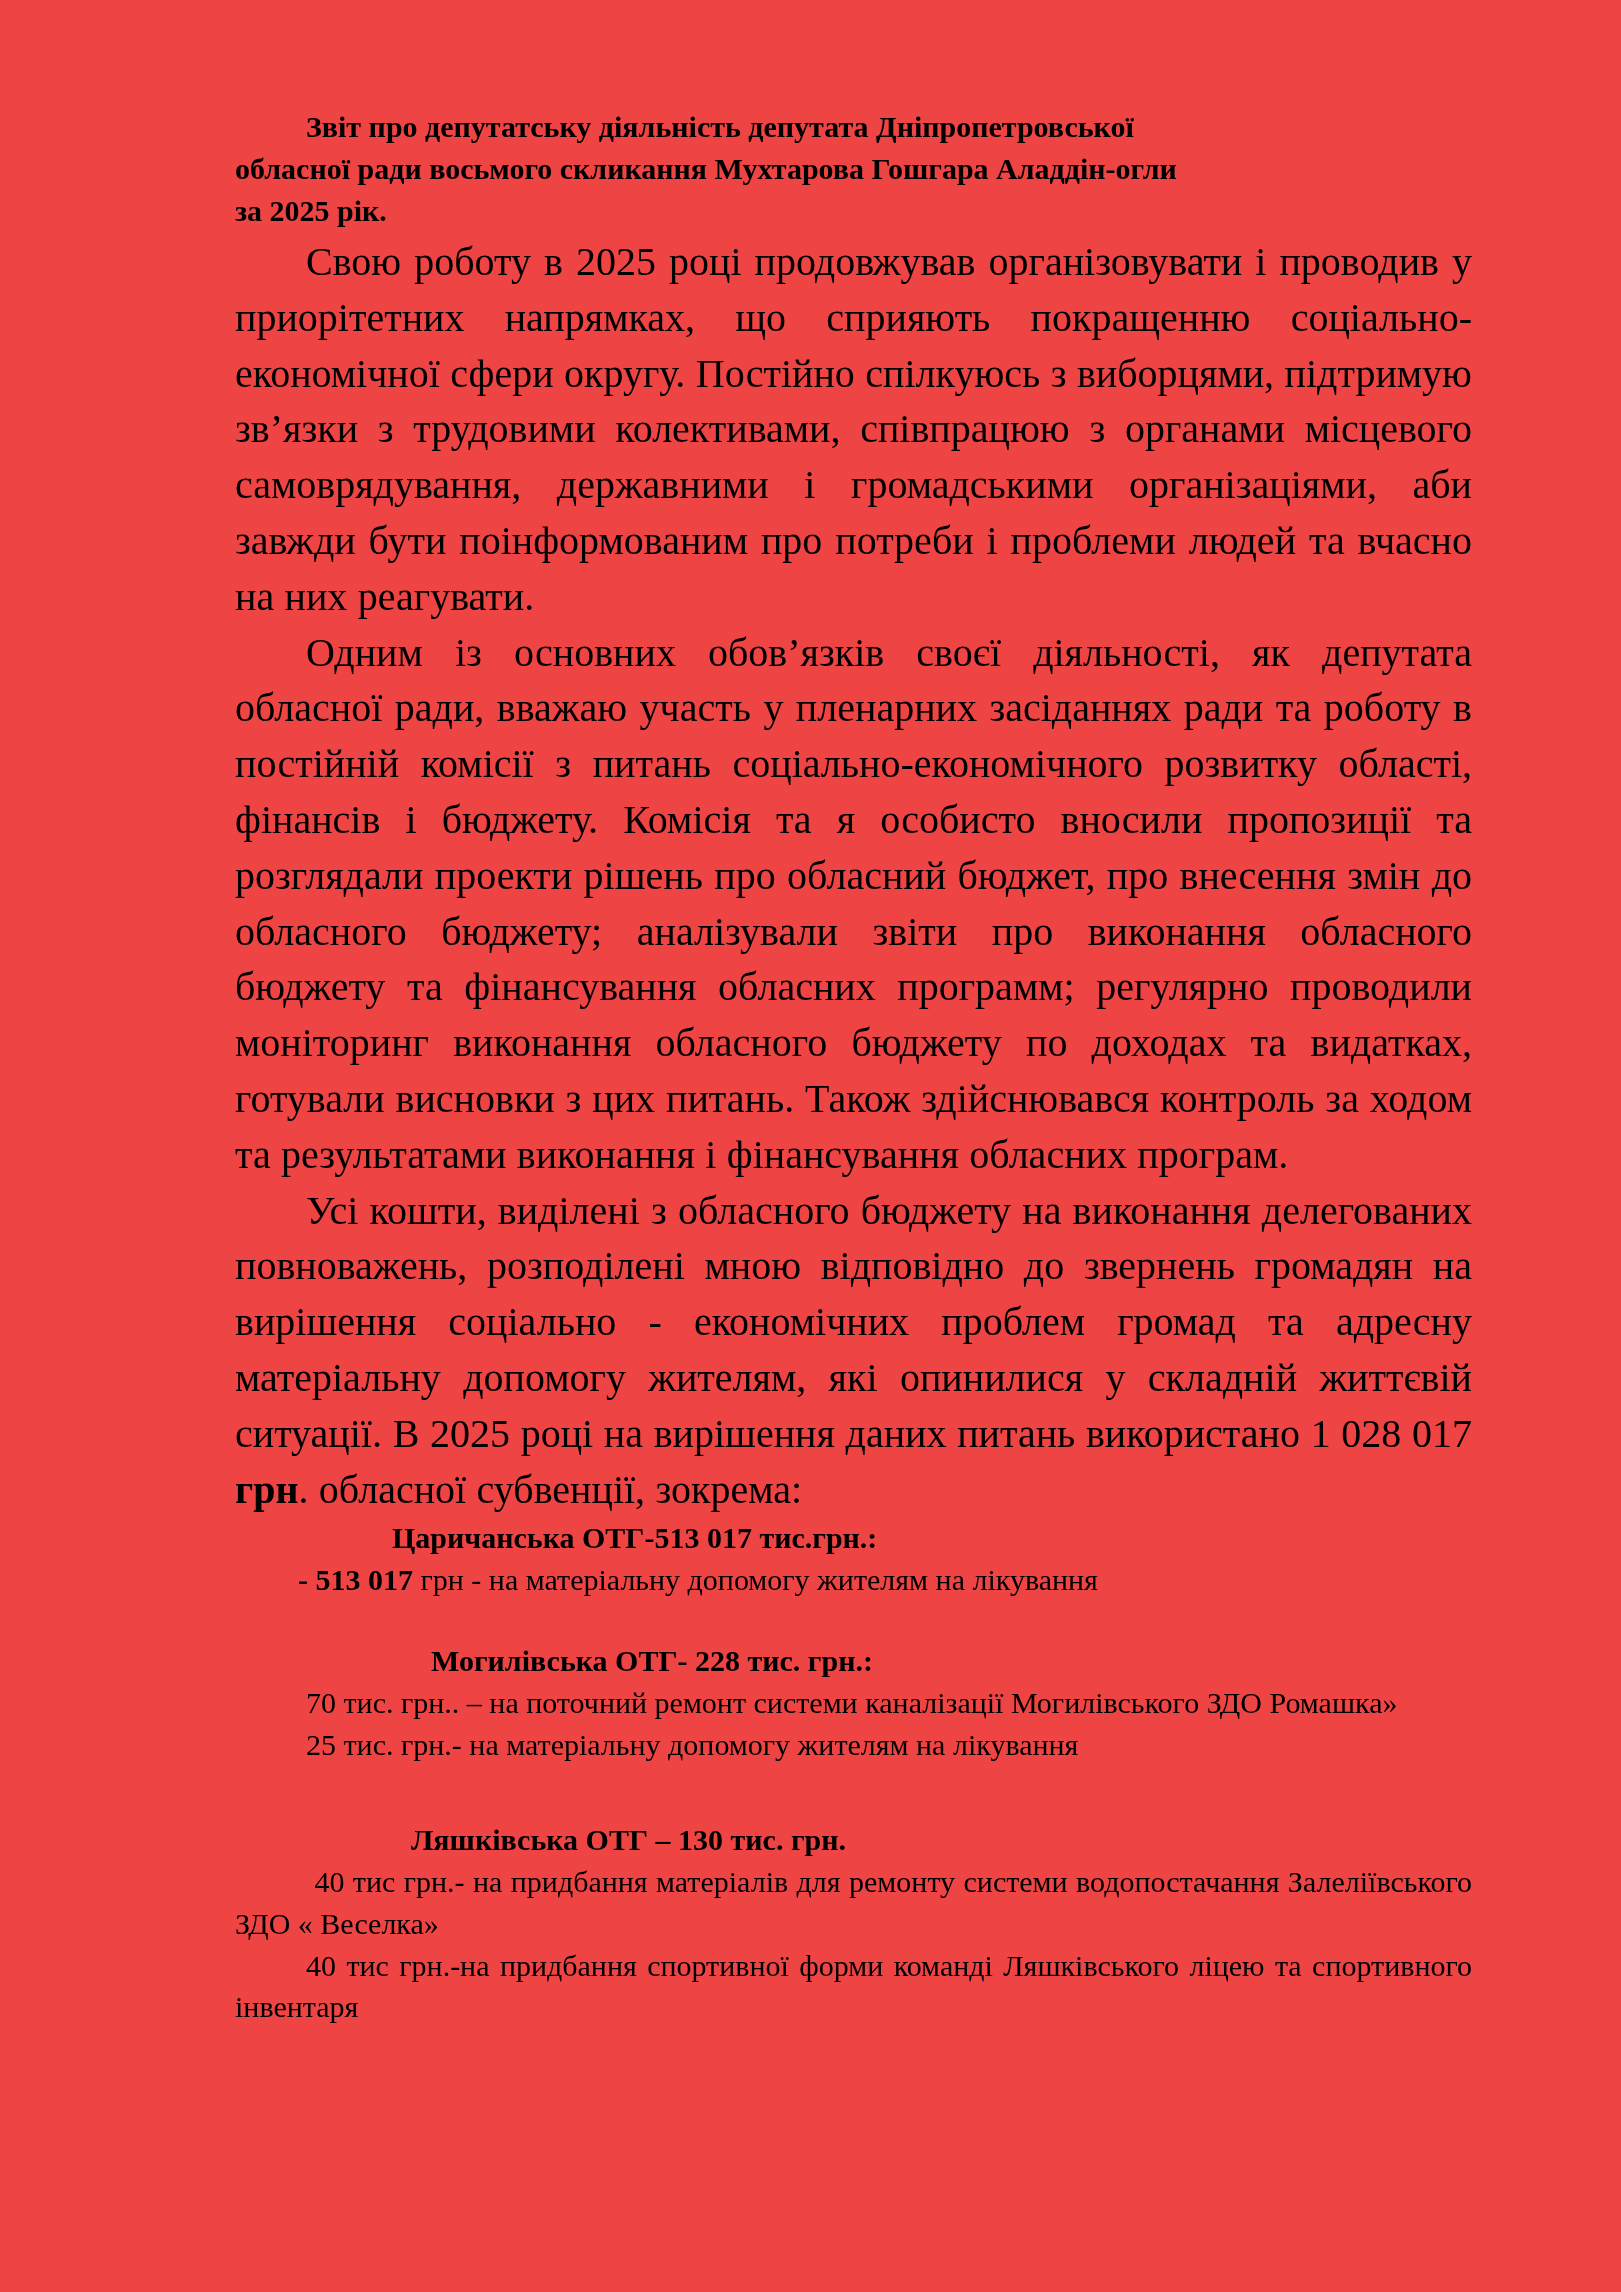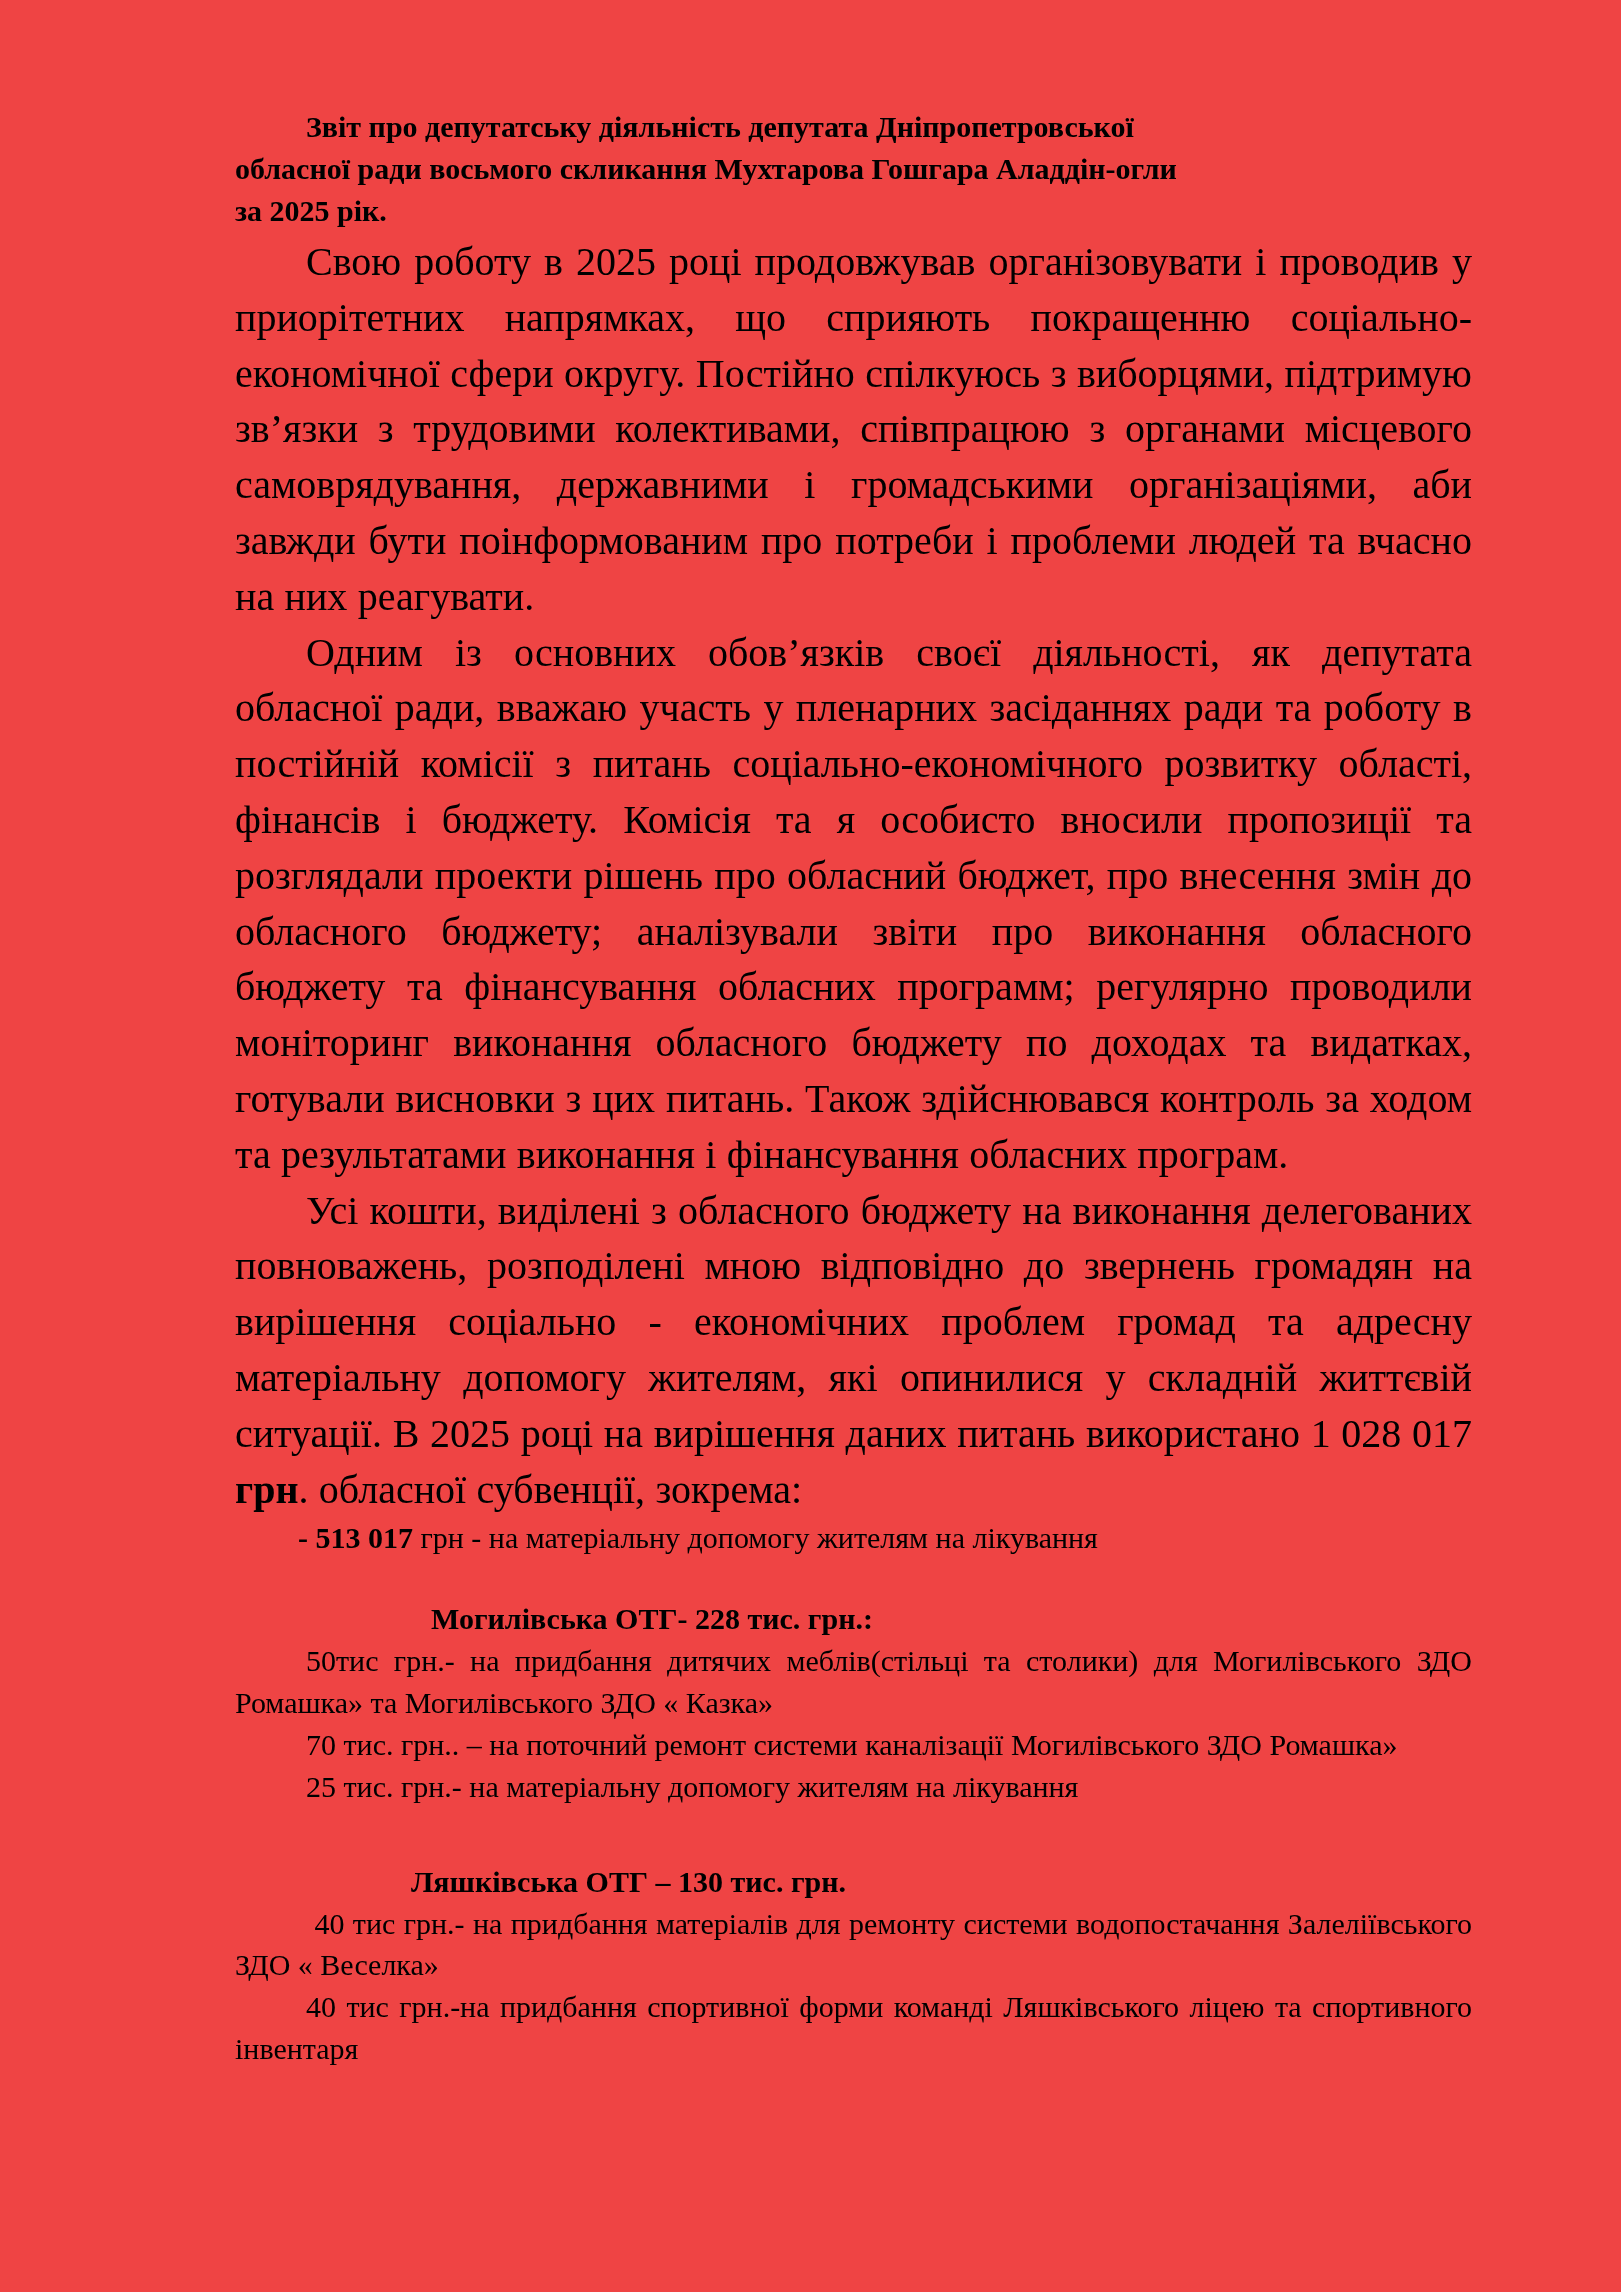--- a/index.html
+++ b/index.html
@@ -114,32 +114,30 @@
 
 
     <p class="para">
       <span class="indent"></span><span>Одним із основних обов’язків своєї діяльності, як депутата обласної ради, вважаю участь у пленарних засіданнях ради та роботу в постійній комісії з питань соціально-економічного розвитку області, фінансів і бюджету.  Комісія  та я особисто вносили пропозиції та розглядали проекти рішень про обласний бюджет, про внесення змін до обласного бюджету; аналізували звіти про виконання обласного бюджету та фінансування обласних программ; регулярно проводили  моніторинг виконання обласного бюджету по доходах та видатках, готували  висновки з цих питань. Також здійснювався контроль за ходом та результатами виконання і фінансування обласних програм.</span>
     </p>
 
     <p class="para">
       <span class="indent"></span><span>Усі кошти, виділені з обласного бюджету на виконання делегованих повноважень, розподілені мною відповідно до звернень громадян на вирішення соціально - економічних проблем громад та  адресну матеріальну допомогу жителям, які опинилися у складній життєвій ситуації. В 2025 році на вирішення даних питань використано  1 028 017 </span><b>грн</b><span>. обласної субвенції, зокрема:</span>
     </p>
 
+    <p class="otg-heading h-tsarychan">Царичанська ОТГ-513 017  тис.грн.:</p>
 
     <p class="otg-detail">
       <span class="indent-sm"></span><b>- </b><b>513 017</b><span>  грн - на матеріальну допомогу жителям на лікування</span>
     </p>
 
     <div class="gap-md"></div>
 
     <p class="otg-heading h-mohyliv">Могилівська ОТГ- 228 тис. грн.:</p>
 
-    <p class="otg-detail">
-      <span class="indent"></span><span>50тис грн.- на придбання  дитячих меблів(стільці та столики) для Могилівського ЗДО Ромашка» та Могилівського ЗДО « Казка»</span>
-    </p>
 
     <p class="otg-detail">
       <span class="indent"></span><span>70 тис. грн.. – на поточний ремонт системи каналізації Могилівського ЗДО Ромашка»</span>
     </p>
 
     <p class="otg-detail">
       <span class="indent"></span><span>25 тис. грн.- на матеріальну допомогу жителям на лікування</span>
     </p>
 
     <div class="gap-lg"></div>

